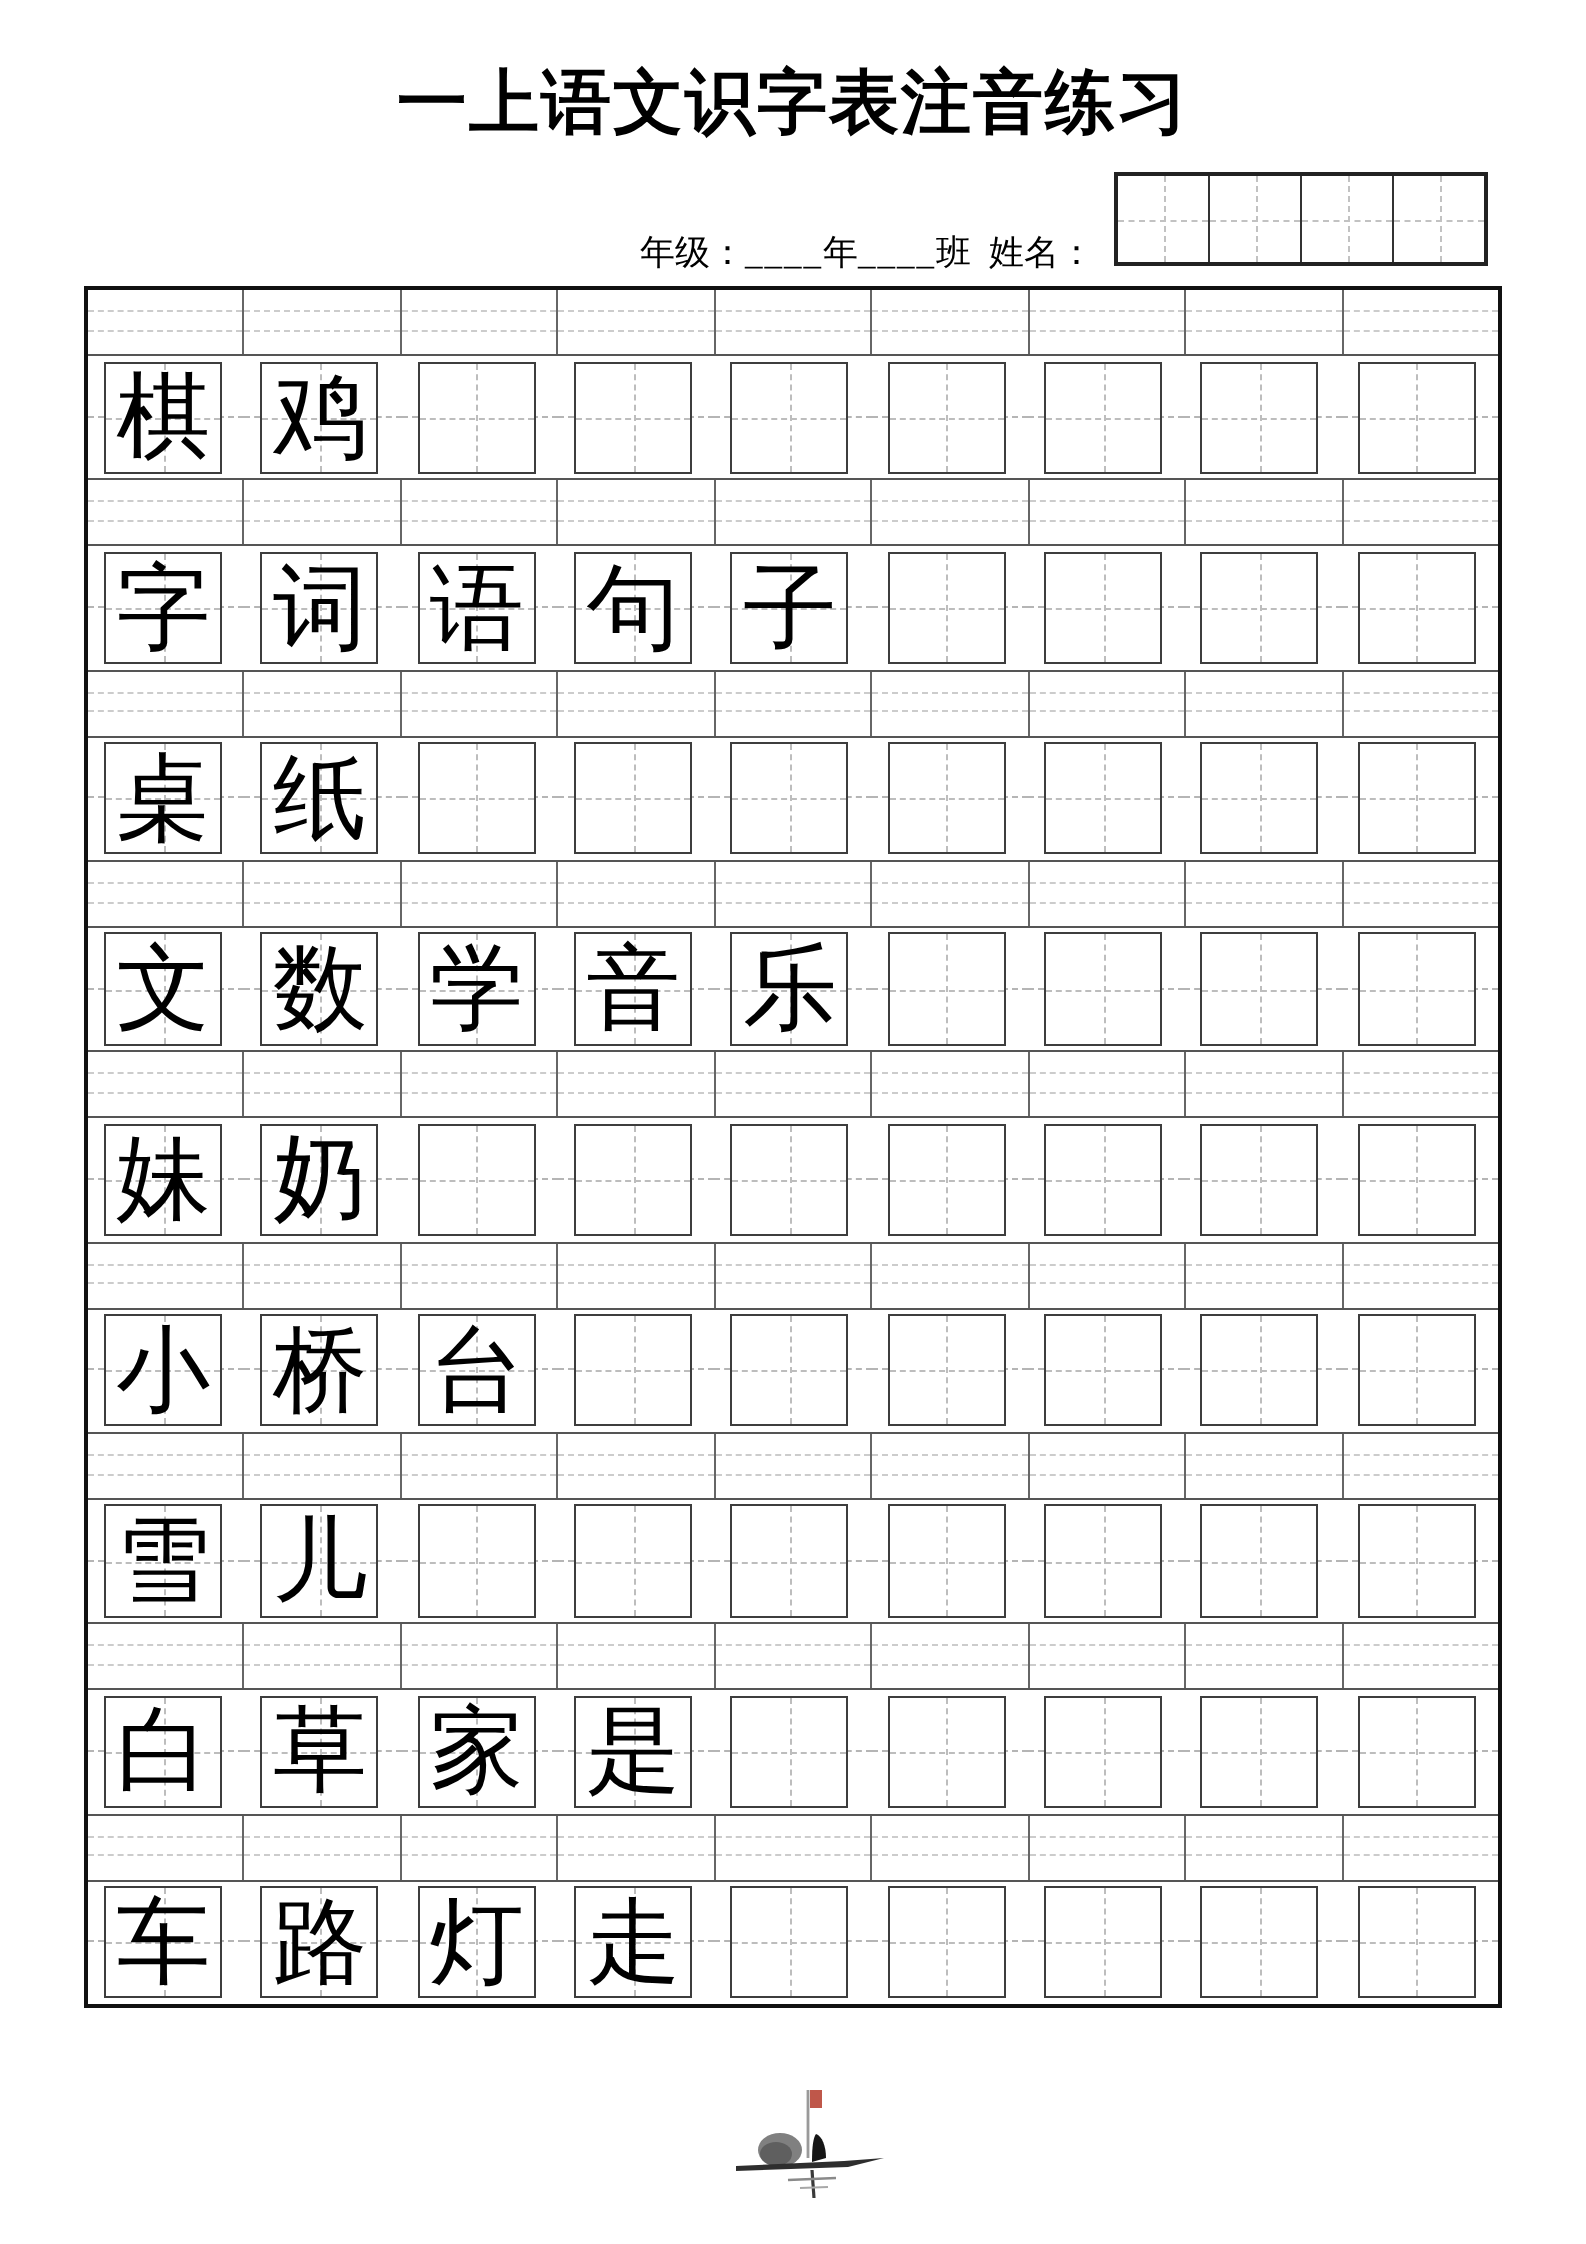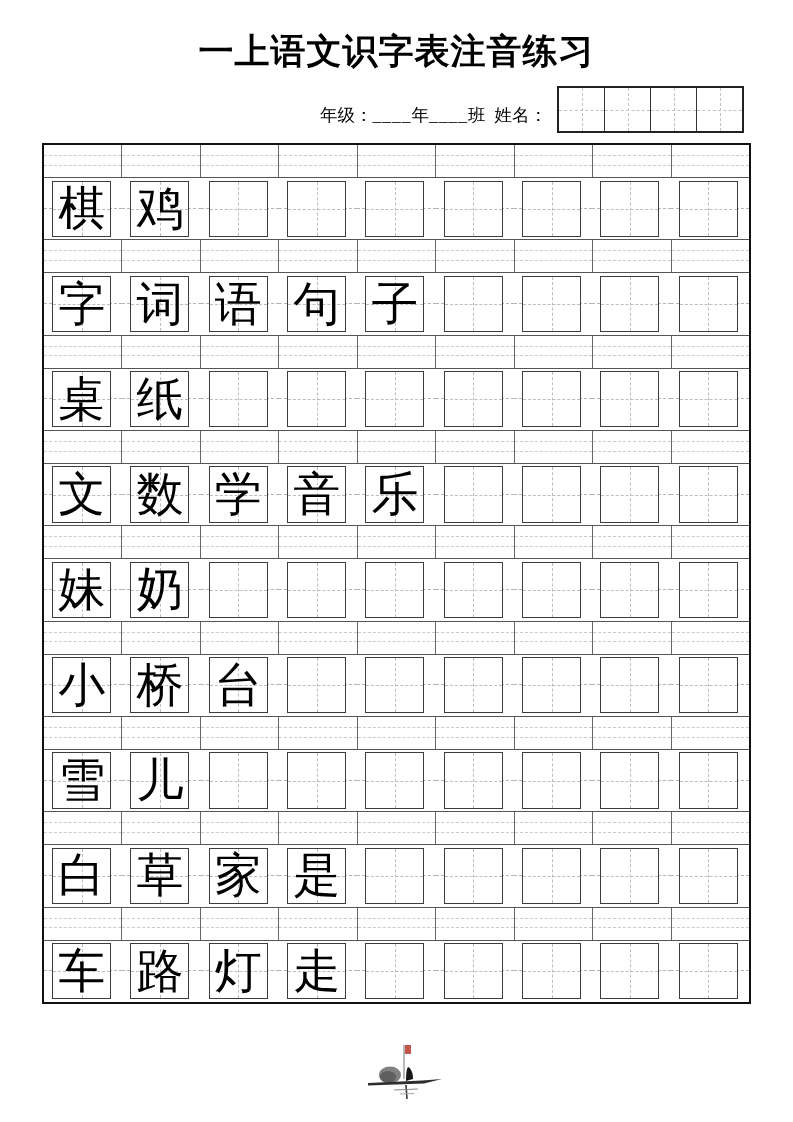--- a/index.html
+++ b/index.html
@@ -10,21 +10,21 @@
     font-family:"Liberation Serif", serif;
     overflow:hidden;
   }
   .title{
     position:absolute;top:28px;left:0;width:100%;
     margin:0;text-align:center;
     font-size:35px;font-weight:700;letter-spacing:1px;color:#000;
     font-family:Liberation Sans, sans-serif;
   }
   .header-line{
-    position:absolute;top:102px;left:320px;
+    position:absolute;top:113px;left:320px;
     font-size:17.5px;color:#000;line-height:26px;white-space:nowrap;
   }
   .header-line .blank{letter-spacing:1px;}
   .header-line .name-label{margin-left:9px;}
   
   .name-box{
     position:absolute;left:557px;top:86px;width:187px;height:47px;
     border:2px solid #222;box-sizing:border-box;display:flex;background:#fff;
   }
   .ncell{flex:1;position:relative;}

